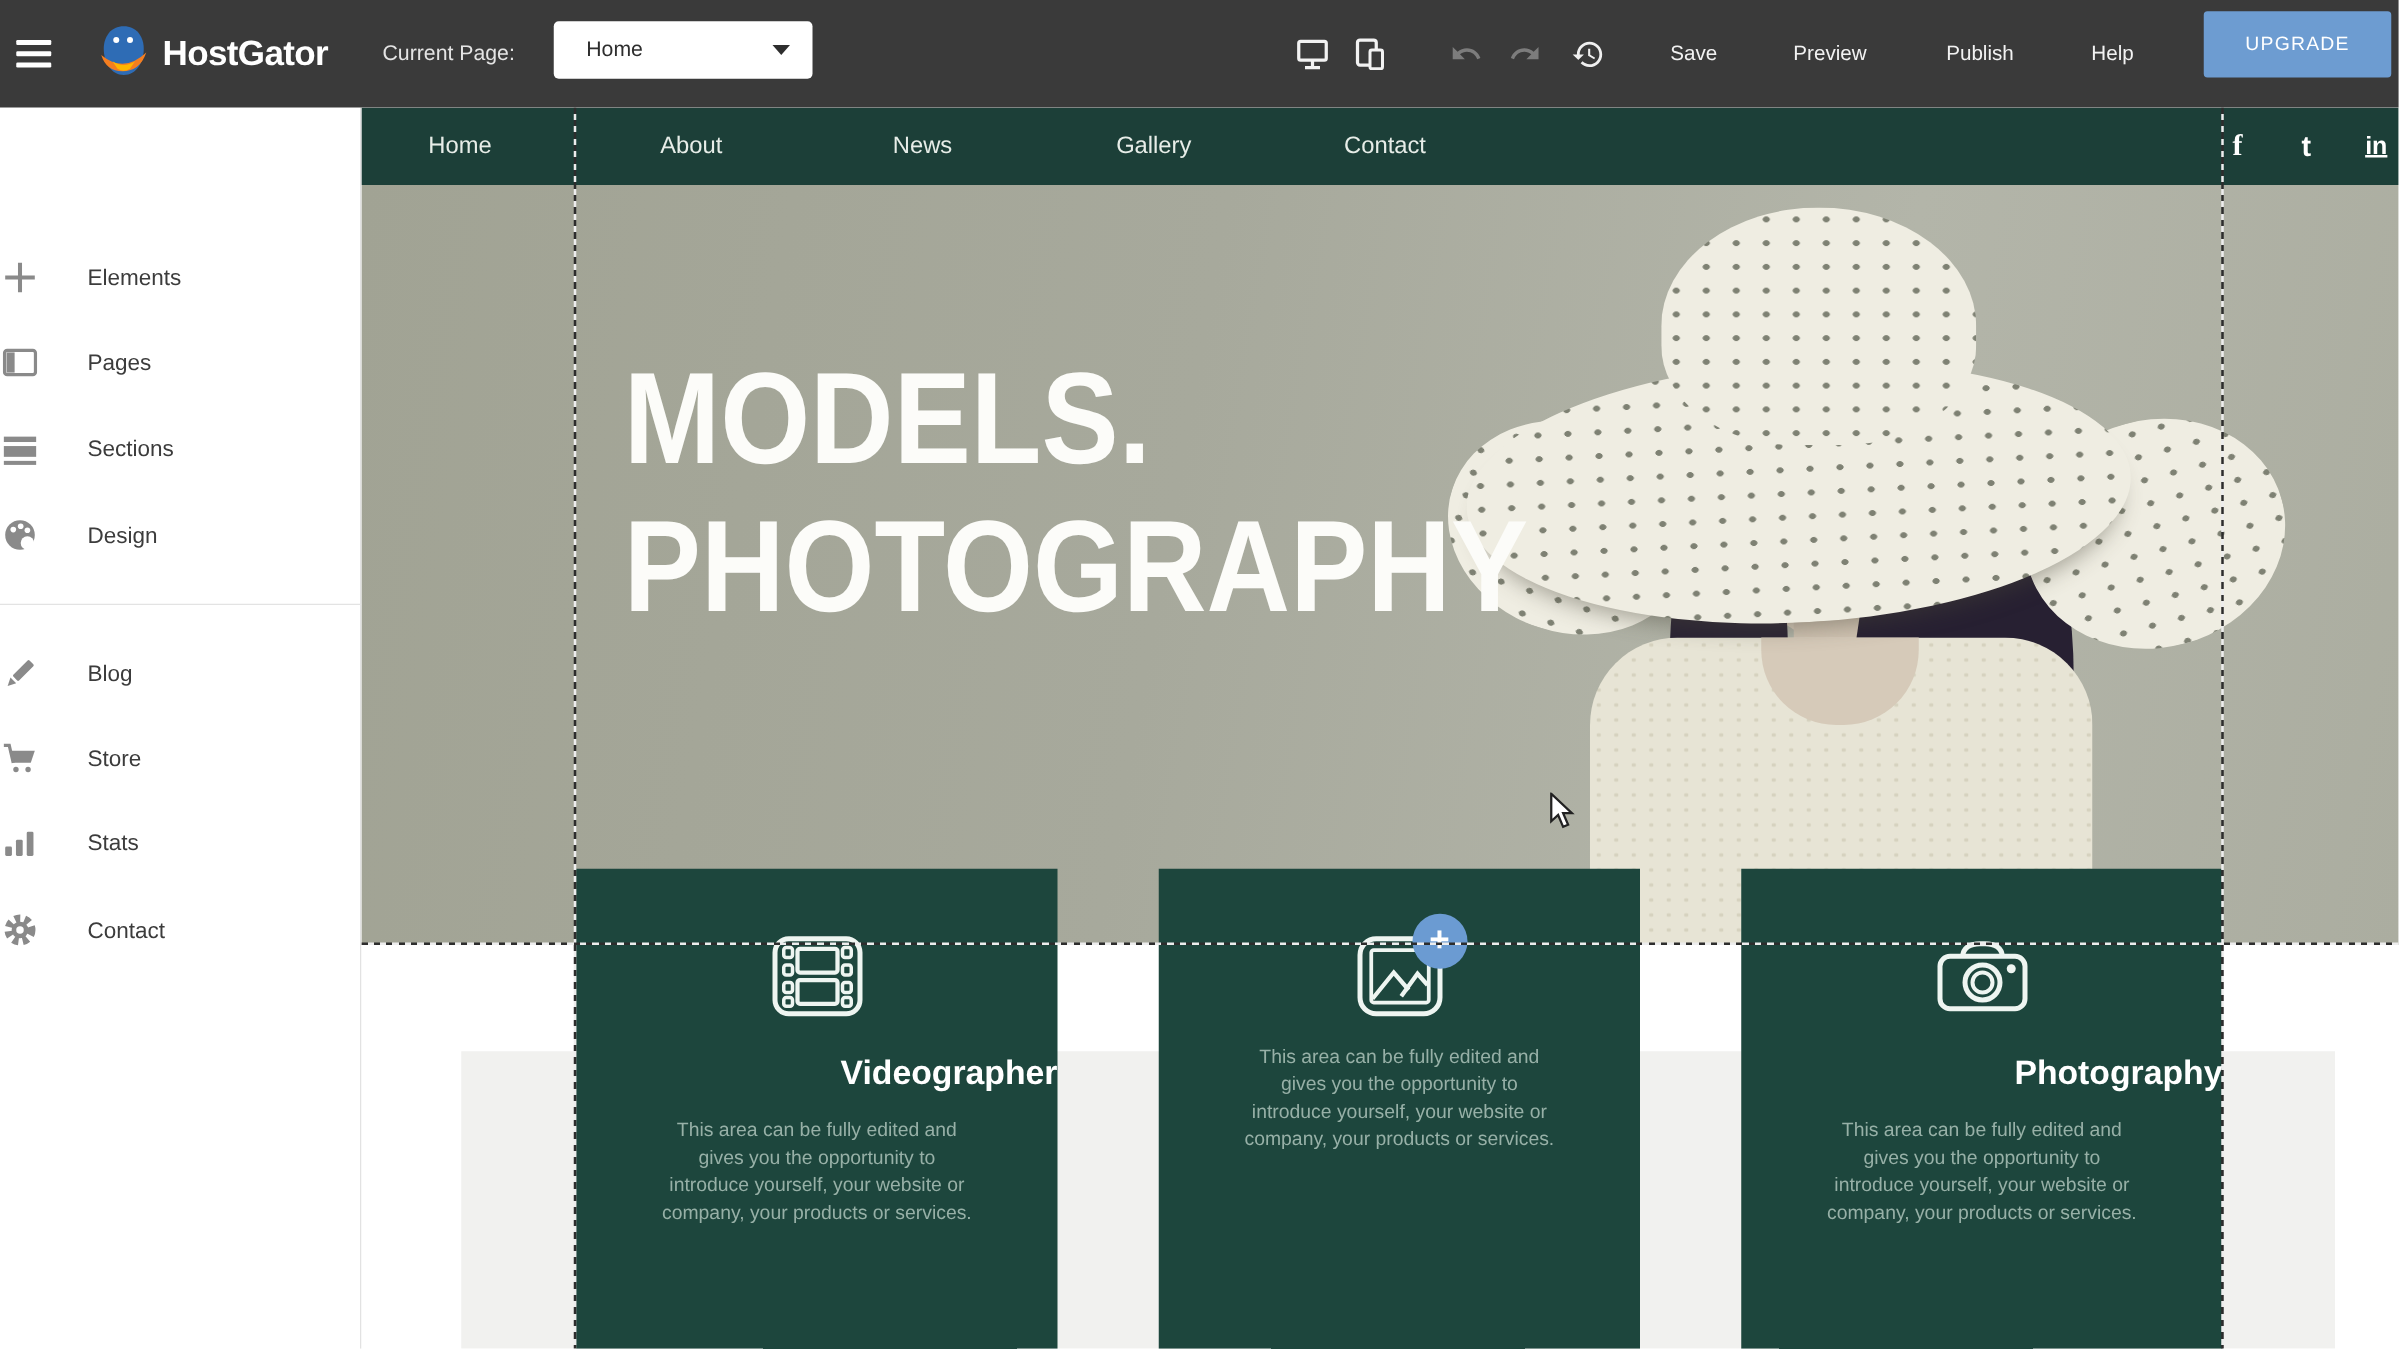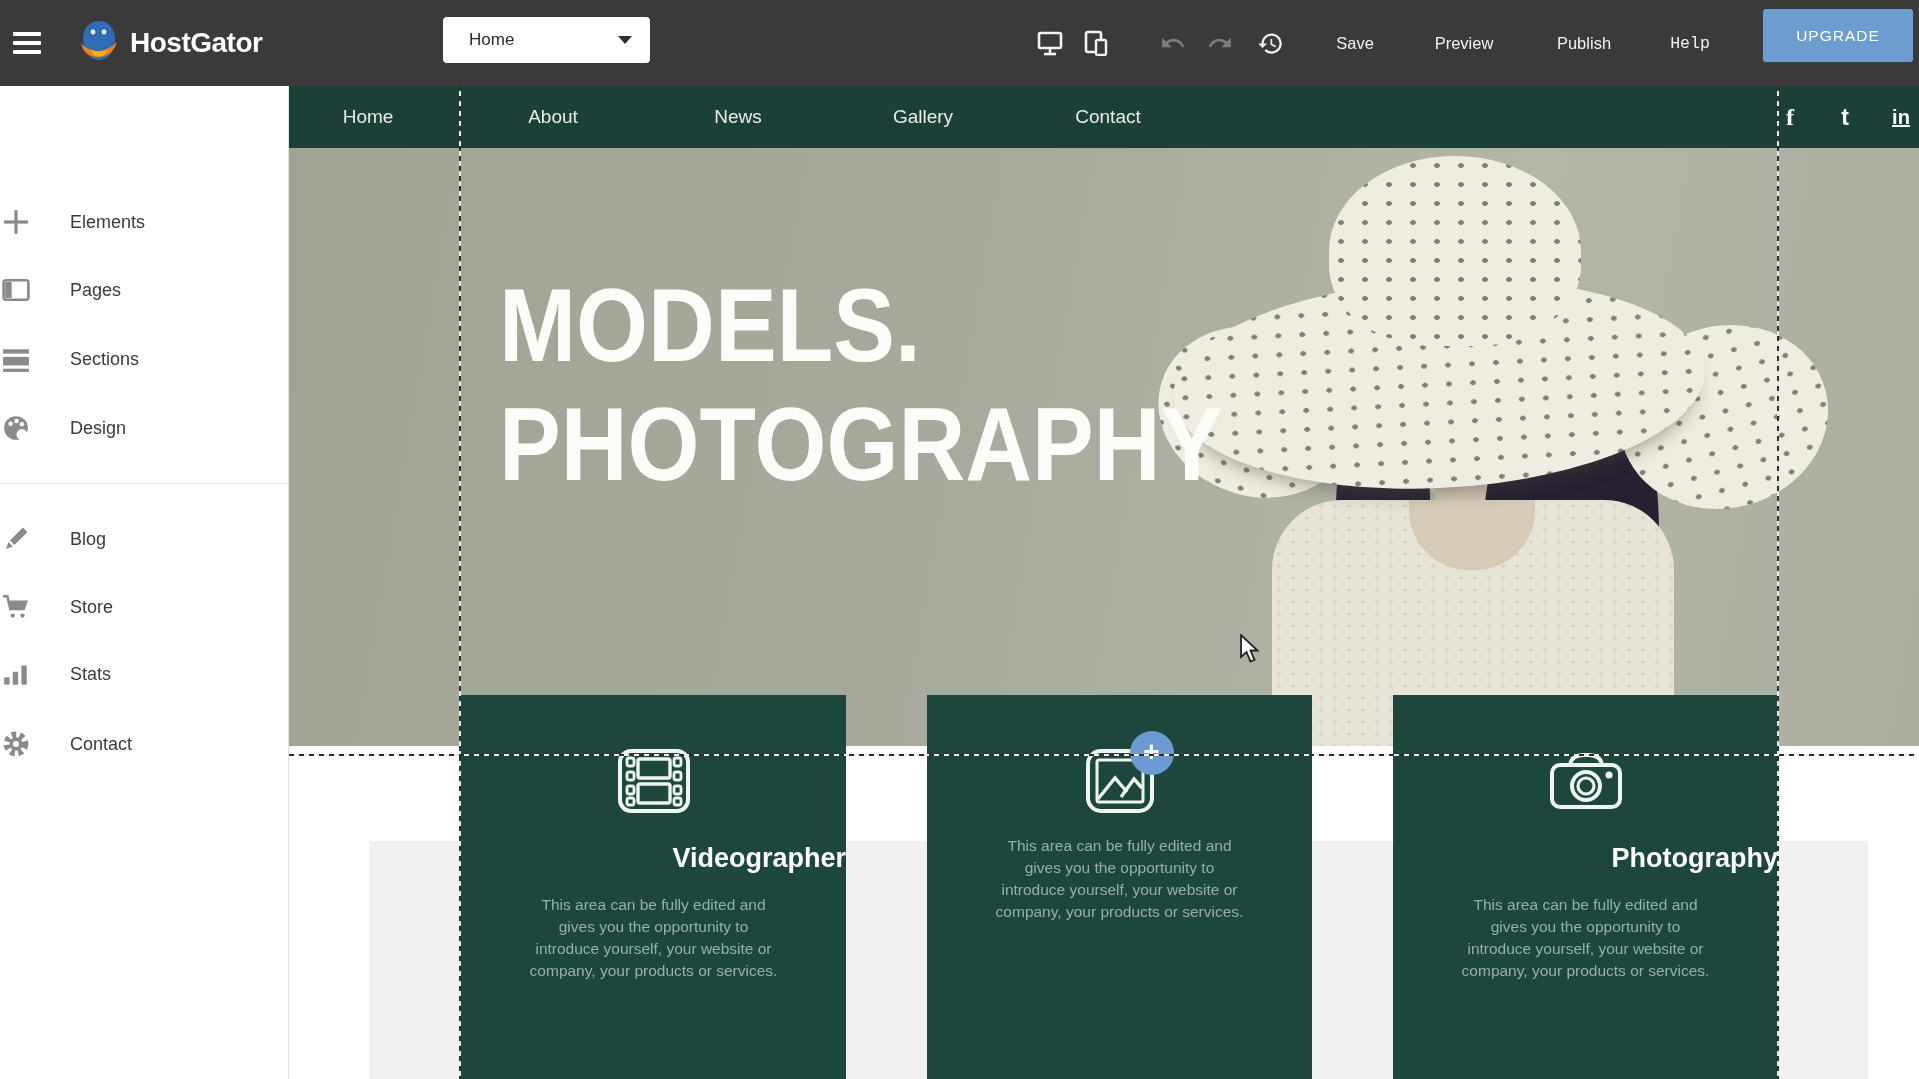--- a/index.html
+++ b/index.html
@@ -37,21 +37,21 @@
 
   
   #canvas { position:absolute; left:289px; top:86px; width:1630px; height:993px; background:#fff; overflow:hidden; }
 
   #site-nav { position:absolute; left:0; top:0; width:1630px; height:62px; background:#1c3f38; z-index:2; }
   .nav-item { position:absolute; top:0; height:62px; display:flex; align-items:center; transform:translateX(-50%);
               color:#e7ede8; font-size:19px; cursor:pointer; }
   .social { position:absolute; top:0; height:62px; display:flex; align-items:center; transform:translateX(-50%);
             color:#fff; font-weight:bold; cursor:pointer; }
 
-  #hero { position:absolute; left:0; top:52px; width:1630px; height:608px; overflow:hidden;
+  #hero { position:absolute; left:0; top:62px; width:1630px; height:608px; overflow:hidden;
           background:linear-gradient(100deg,#a1a394 0%,#a7a99c 40%,#b3b5a9 72%,#abada0 100%); z-index:1; }
   #hero-title { position:absolute; left:210px; top:128px; color:#fcfcf9; font-weight:bold; font-size:104px;
                 line-height:119px; transform:scaleX(0.89); transform-origin:left top; letter-spacing:0; z-index:6; }
 
   
   .wm { position:absolute; }
   .dots { background-color:#efede2;
           background-image:radial-gradient(#7e8173 2.6px, rgba(0,0,0,0) 3.2px);
           background-size:24px 19px; }
   #wm-face { left:1116px; top:222px; width:130px; height:140px; background:#d9cdbd; border-radius:46% 46% 42% 42%;
@@ -105,20 +105,21 @@
           <path d="M23 2 C13 2 7 10 7 20 c0 11 6 21 16 21 s16-10 16-21 C39 10 33 2 23 2z" fill="#2e6cb5"></path>
           <path d="M5 25 q18 15 36 -2 q-5 15 -19 15 Q9 38 5 25z" fill="#f57e20"></path>
           <path d="M14 30 q9 6 18 0 l-4 6 q-5 3 -10 0z" fill="#ffb600"></path>
           <circle cx="17" cy="13" r="2.4" fill="#fff"></circle>
             <circle cx="28" cy="13" r="2.4" fill="#fff"></circle>
         </svg>
       </span>
       <span id="logo-text">HostGator</span>
     </div>
 
+    <span id="current-page-label" class="tb-abs">Current Page:</span>
 
     <div id="page-dropdown">
       <span class="val">Home</span>
       <span class="caret"></span>
     </div>
 
     <div class="tb-icon" style="left:1035px;">
       <svg width="26" height="26" viewBox="0 0 26 26" fill="none" stroke="#f2f2f2" stroke-width="2.6">
         <rect x="2" y="3" width="22" height="15" rx="1.5"></rect>
           <line x1="13" y1="18" x2="13" y2="23"></line>
@@ -143,21 +144,21 @@
     </div>
     <div class="tb-icon" style="left:1255px;">
       <svg width="27" height="27" viewBox="0 0 24 24">
         <path d="M13 3c-4.97 0-9 4.03-9 9H1l3.89 3.89.07.14L9 12H6c0-3.87 3.13-7 7-7s7 3.13 7 7-3.13 7-7 7c-1.93 0-3.68-.79-4.94-2.06l-1.42 1.42C8.27 19.99 10.51 21 13 21c4.97 0 9-4.03 9-9s-4.03-9-9-9zm-1 5v5l4.28 2.54.72-1.21-3.5-2.08V8h-1.5z" fill="#f0f0f0"></path>
       </svg>
     </div>
 
     <span class="tb-txt" style="left:1355px;">Save</span>
     <span class="tb-txt" style="left:1464px;">Preview</span>
     <span class="tb-txt" style="left:1584px;">Publish</span>
-    <span class="tb-txt" style="left:1690px;font-family:Liberation Mono, monospace;">Help</span>
+    <span class="tb-txt" style="left:1690px;">Help</span>
     <div id="upgrade-btn">UPGRADE</div>
   </div>
 
   <div id="sidebar">
 
     <div class="side-item" style="top:110px;">
       <span class="s-ic">
         <svg width="28" height="28" viewBox="0 0 26 26" stroke="#8a8a8a" stroke-width="3">
             <line x1="13" y1="2" x2="13" y2="24"></line>
             <line x1="2" y1="13" x2="24" y2="13"></line>

